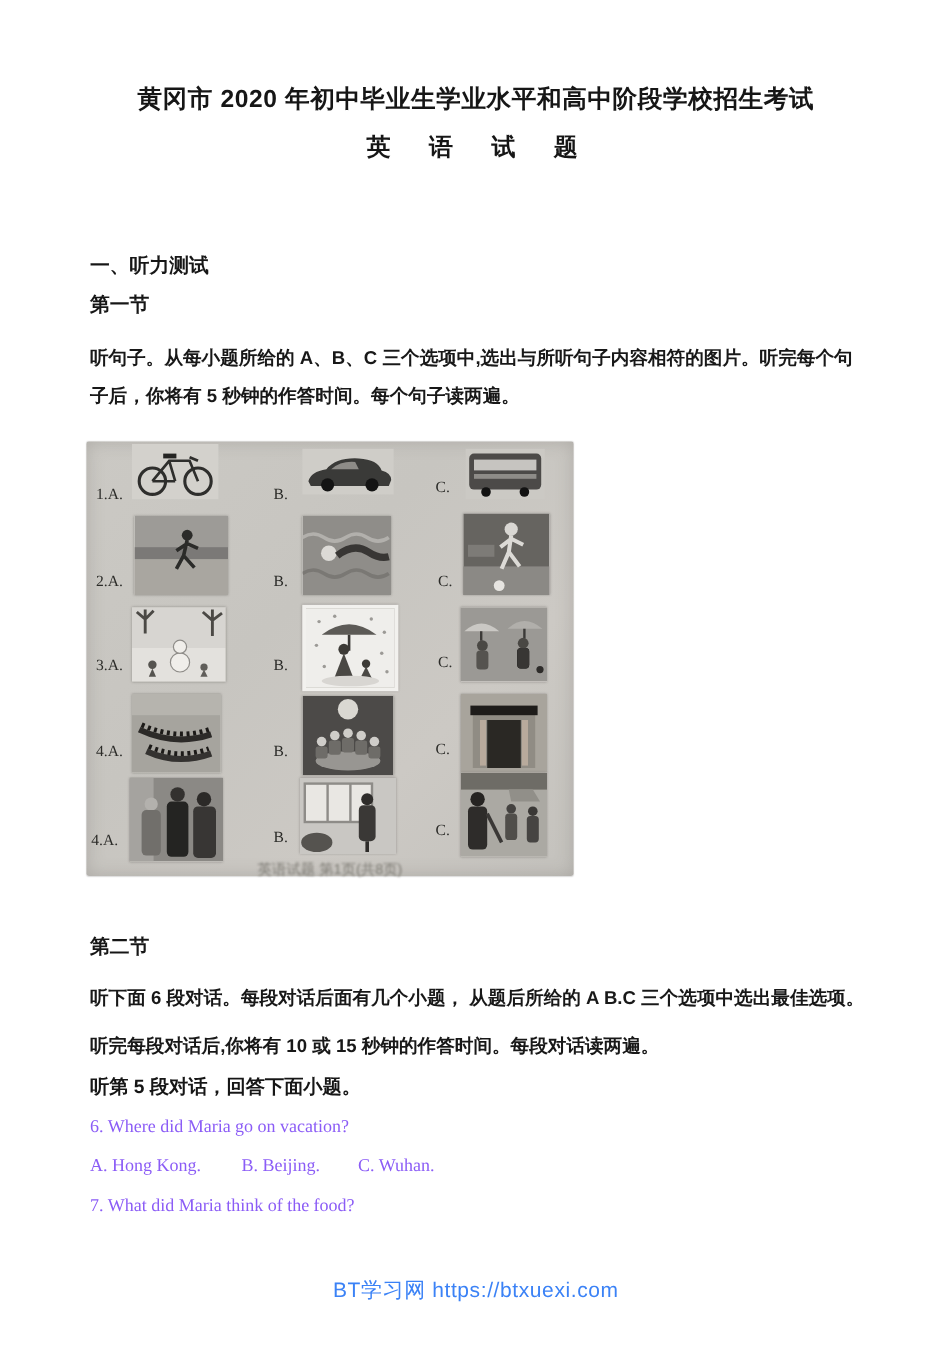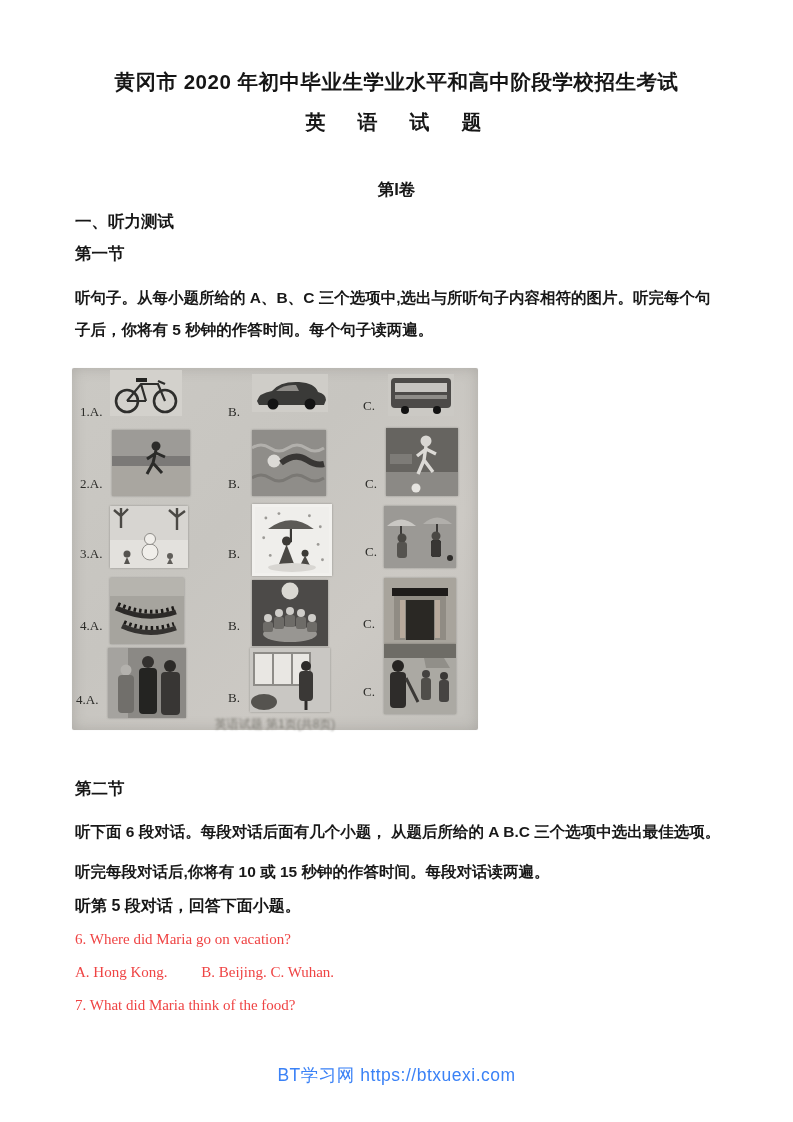--- a/index.html
+++ b/index.html
@@ -6,46 +6,45 @@
   #page{position:relative;width:793px;height:1122px;background:#ffffff;overflow:hidden;
         font-family:"Liberation Sans",sans-serif;color:#1c1c1c;}
   .abs{position:absolute;}
   .center{left:0;width:100%;text-align:center;}
   .cn-bold{font-weight:bold;color:#161616;}
   #title{top:68px;font-size:20.5px;letter-spacing:0.5px;}
   #subtitle{top:109px;font-size:20px;letter-spacing:6px;text-align:center;}
   #part-heading{top:179px;font-size:16.5px;}
   .h-left{left:75px;font-size:16.5px;}
   .para{left:75px;width:660px;font-size:15.5px;font-weight:bold;color:#181818;margin-top:12px;}
-  .en{font-family:"Liberation Serif",serif;font-weight:normal;color:#ef4444;font-size:15px;}
+  .en{font-family:"Liberation Serif",serif;font-weight:normal;color:#8b5cf6;font-size:15px;}
   
   #photo-block{left:72px;top:368px;width:406px;height:362px;
       background:linear-gradient(135deg,#cbc9c4 0%,#c7c5c0 40%,#ccc9c4 70%,#c4c2bd 100%);
       box-shadow:inset 0 0 14px rgba(90,88,84,.25), 0 0 1px rgba(0,0,0,.15);
       border-radius:2px;}
   .plabel{position:absolute;font-family:"Liberation Serif",serif;font-size:13px;color:#2b2b28;}
   .pimg{position:absolute;overflow:hidden;box-shadow:0 0 2px rgba(60,58,54,.4);}
   .pimg svg{display:block;width:100%;height:100%;}
   .noframe{box-shadow:none;}
   #grid-caption{top:348px;left:50%;transform:translateX(-50%);font-size:12px;color:#7d7b74;
       filter:blur(1.1px);white-space:nowrap;}
   
   #q6-options span{display:inline-block;}
   #q6-options .opt-b{margin-left:30px;}
-  #q6-options .opt-c{}
+  #q6-options .opt-c{margin-left:28px;}
   #watermark{top:1063px;font-size:17.5px;color:#3b82f6;letter-spacing:0.5px;}
 </style>
 </head>
 <body>
 
 <div id="page">
 
   <div id="title" class="abs center cn-bold">黄冈市 2020 年初中毕业生学业水平和高中阶段学校招生考试</div>
   <div id="subtitle" class="abs center cn-bold">英　语　试　题</div>
-  <div id="part-heading" class="abs center cn-bold">第I卷</div>
 
   <div class="abs h-left cn-bold" style="top:211px">一、听力测试</div>
   <div class="abs h-left cn-bold" style="top:243px">第一节</div>
   <div class="abs para" style="top:276px">听句子。从每小题所给的 A、B、C 三个选项中,选出与所听句子内容相符的图片。听完每个句</div>
   <div class="abs para" style="top:308px">子后，你将有 5 秒钟的作答时间。每个句子读两遍。</div>
 
   <div id="photo-block" class="abs">
 
     <span class="plabel" style="left:8px;top:36px">1.A.</span>
     <div class="pimg noframe" style="left:38px;top:2px;width:72px;height:46px;background:#d3d1cc" title="a bicycle">

